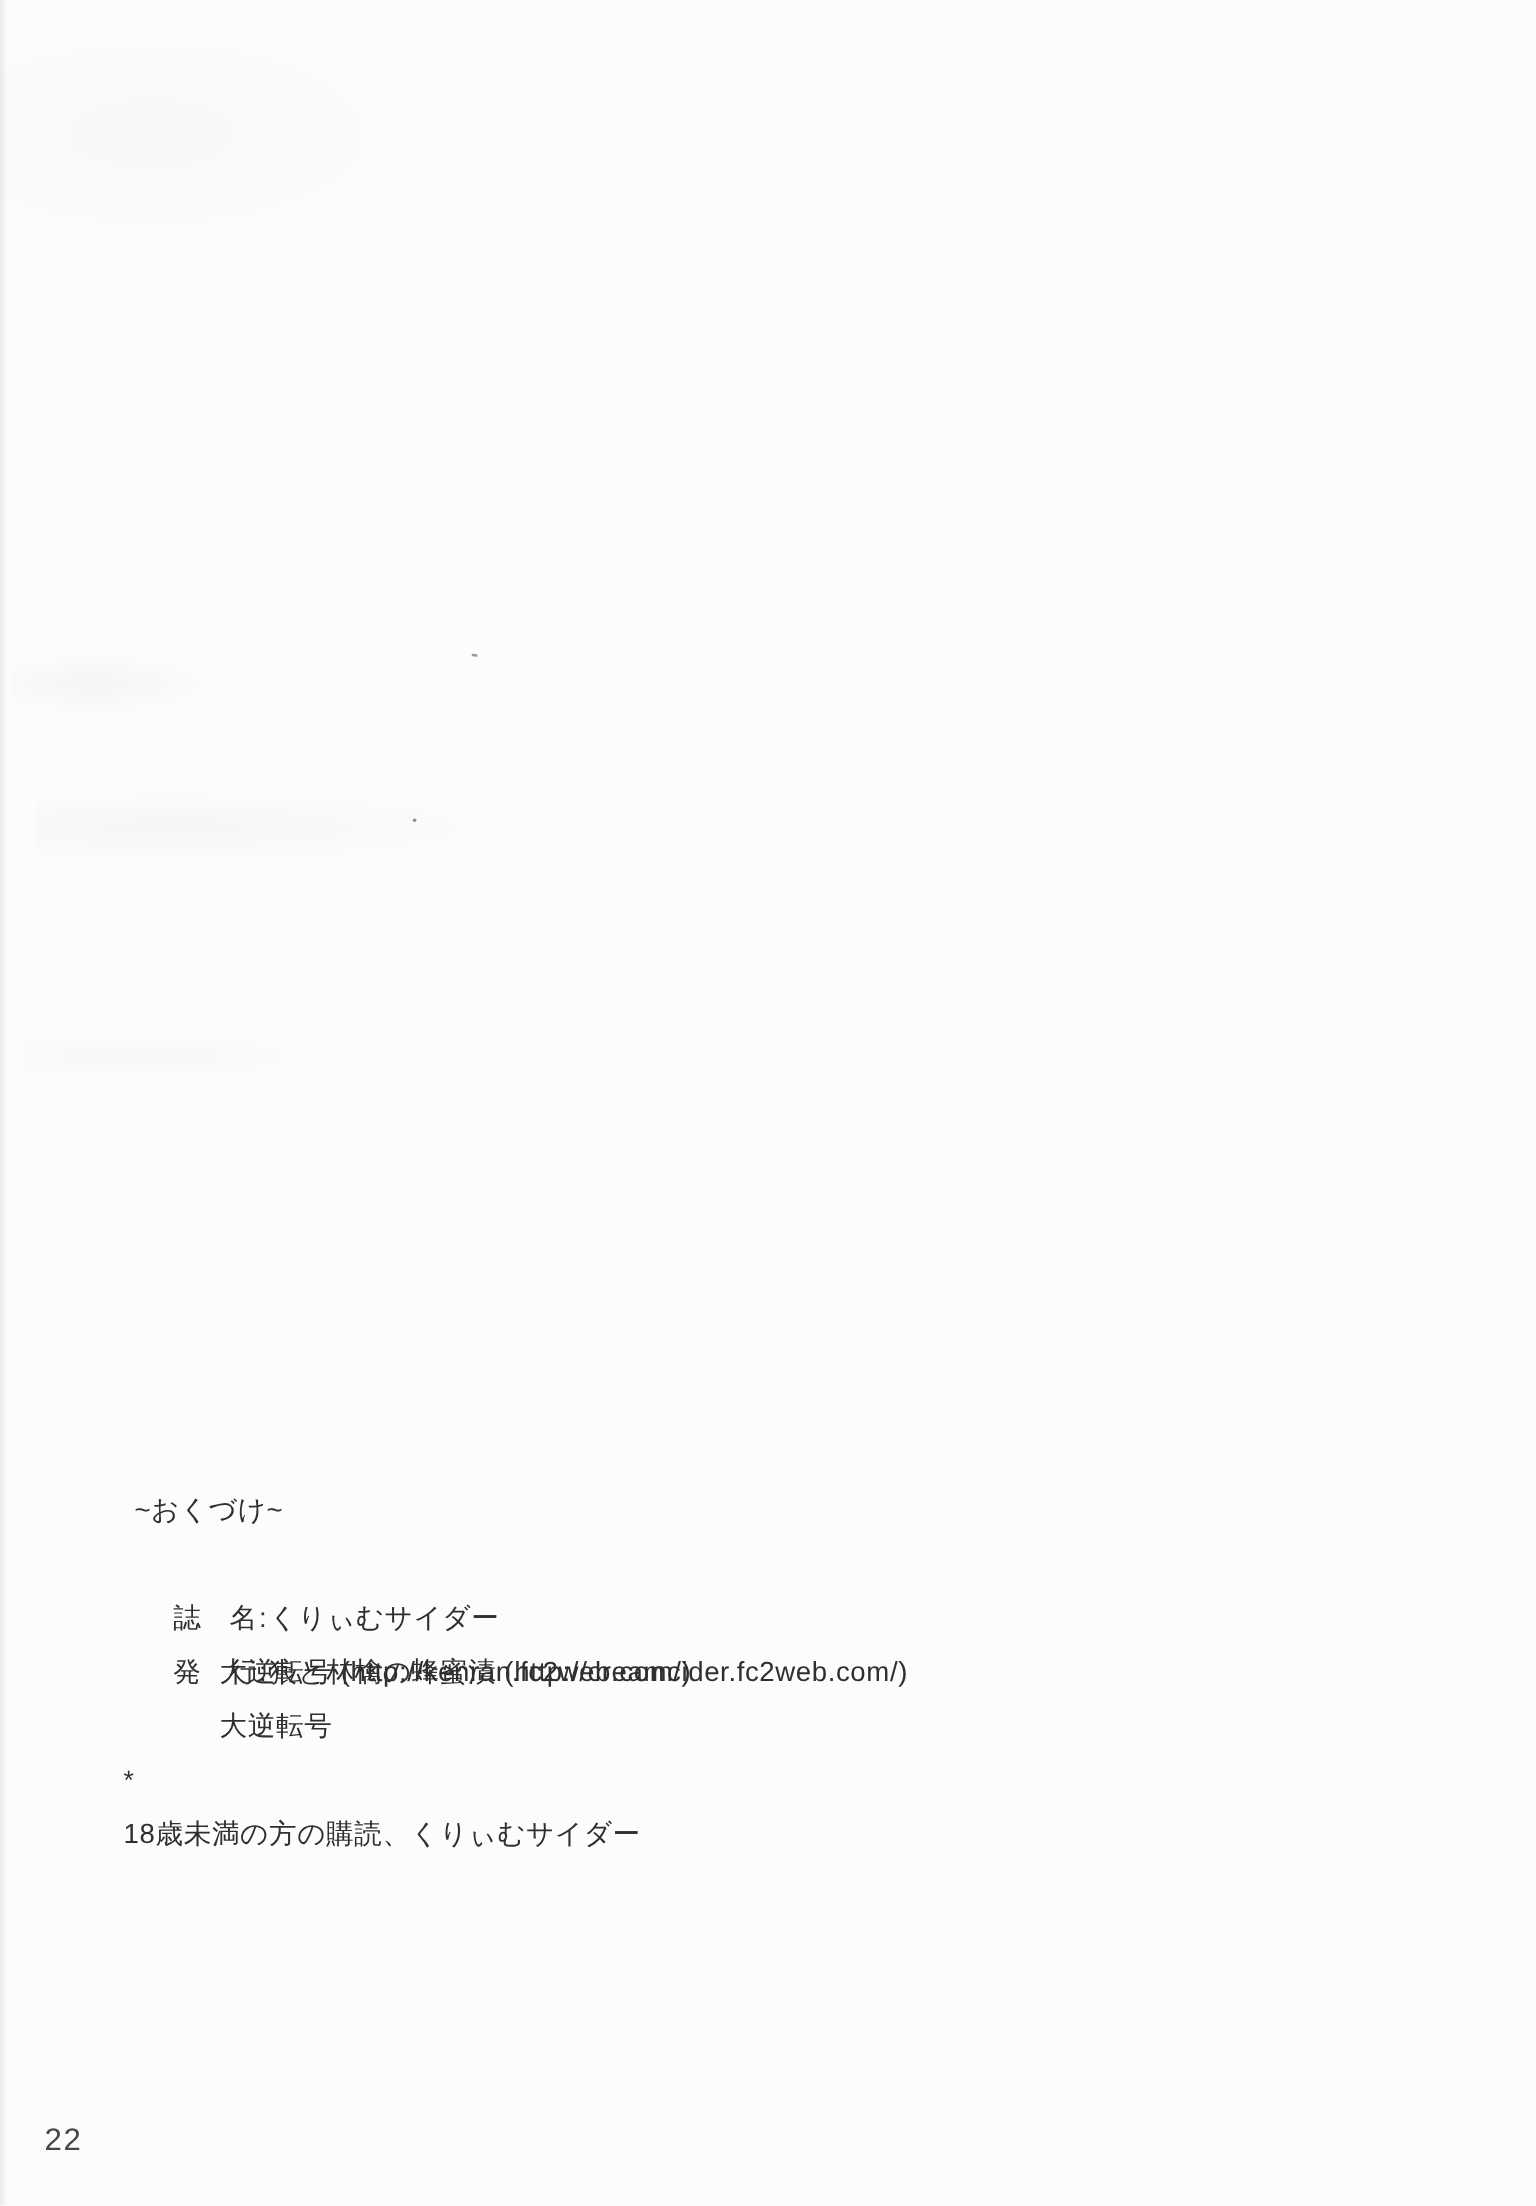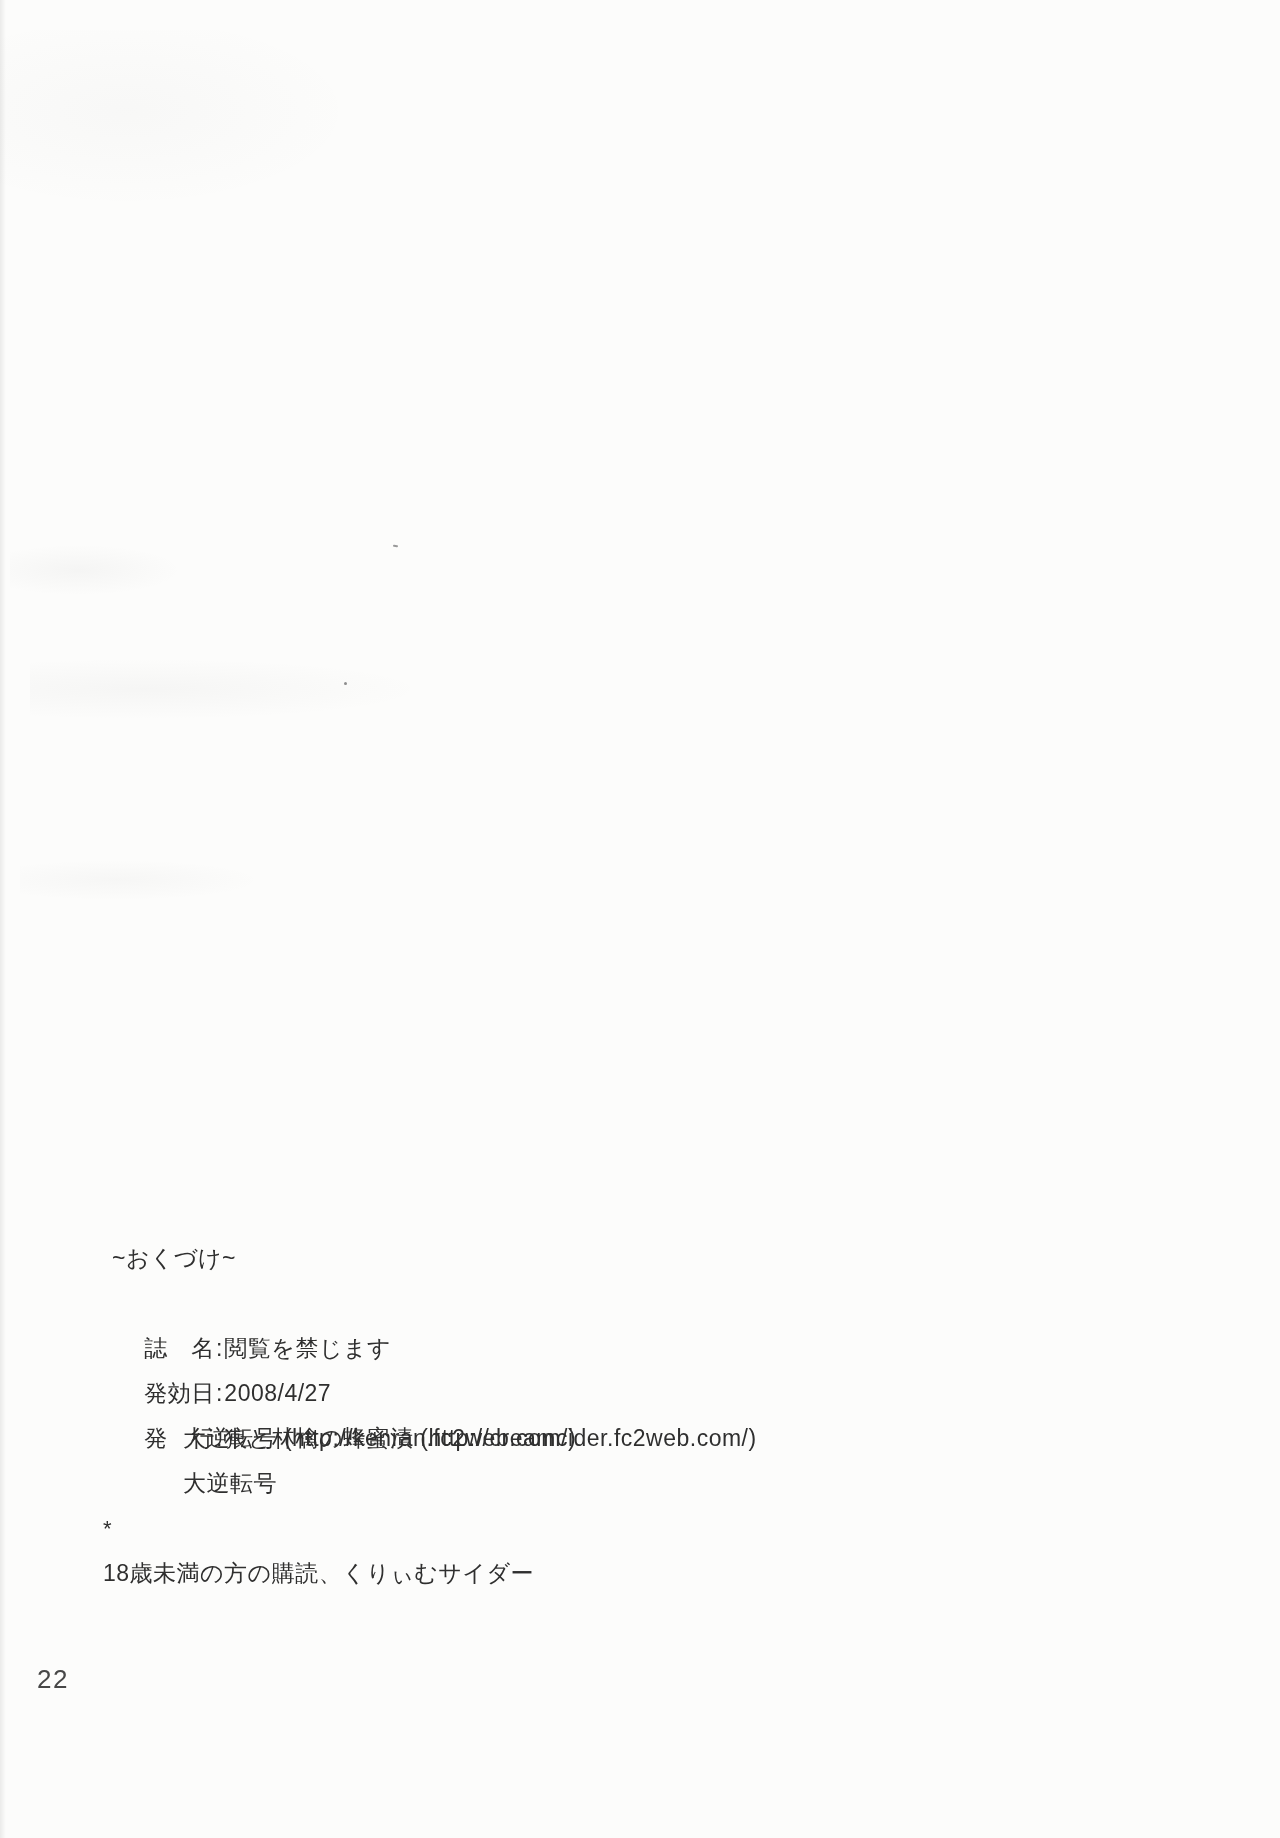--- a/index.html
+++ b/index.html
@@ -67,21 +67,21 @@
   .line { height: 45px; white-space: pre; }
   .title-line { padding-left: 9px; }
   .lbl { display: inline-block; width: 70px; }
   .col { display: inline-block; width: 10px; text-align: center; }
   .cont { padding-left: 80px; }
   .asterisk-line { font-size: 22px; }
   
   .page-number {
     position: absolute;
     left: 37px;
-    top: 1664px;
+    top: 1768px;
     font-size: 26px;
     line-height: 30px;
     letter-spacing: 1.5px;
     color: var(--page-num-ink);
   }
 </style>
 </head>
 <body>
 
 <div class="page">
@@ -92,26 +92,23 @@
   <div class="artifact streak-2"></div>
   <div class="artifact streak-3"></div>
   <div class="artifact speck"></div>
   <div class="artifact speck-2"></div>
 
   <div class="colophon">
 
     <div class="line title-line">~おくづけ~</div>
 
     <div class="line">
-      <span class="lbl">誌　名</span><span class="col">:</span><span class="val">閲覧を禁じます</span>
+      <span class="lbl">誌　名</span><span class="col">:</span><span class="val">くりぃむサイダー</span>
     </div>
 
-    <div class="line">
-      <span class="lbl">発効日</span><span class="col">:</span><span class="val">2008/4/27</span>
-    </div>
 
 
     <div class="line">
       <span class="lbl">発　行</span><span class="col">:</span><span class="val">狼と林檎の蜂蜜漬 (http://creamcider.fc2web.com/)</span>
     </div>
 
     <div class="line cont">大逆転号 (http://kenran.fc2web.com/)</div>
 
     <div class="line cont">大逆転号</div>
 

